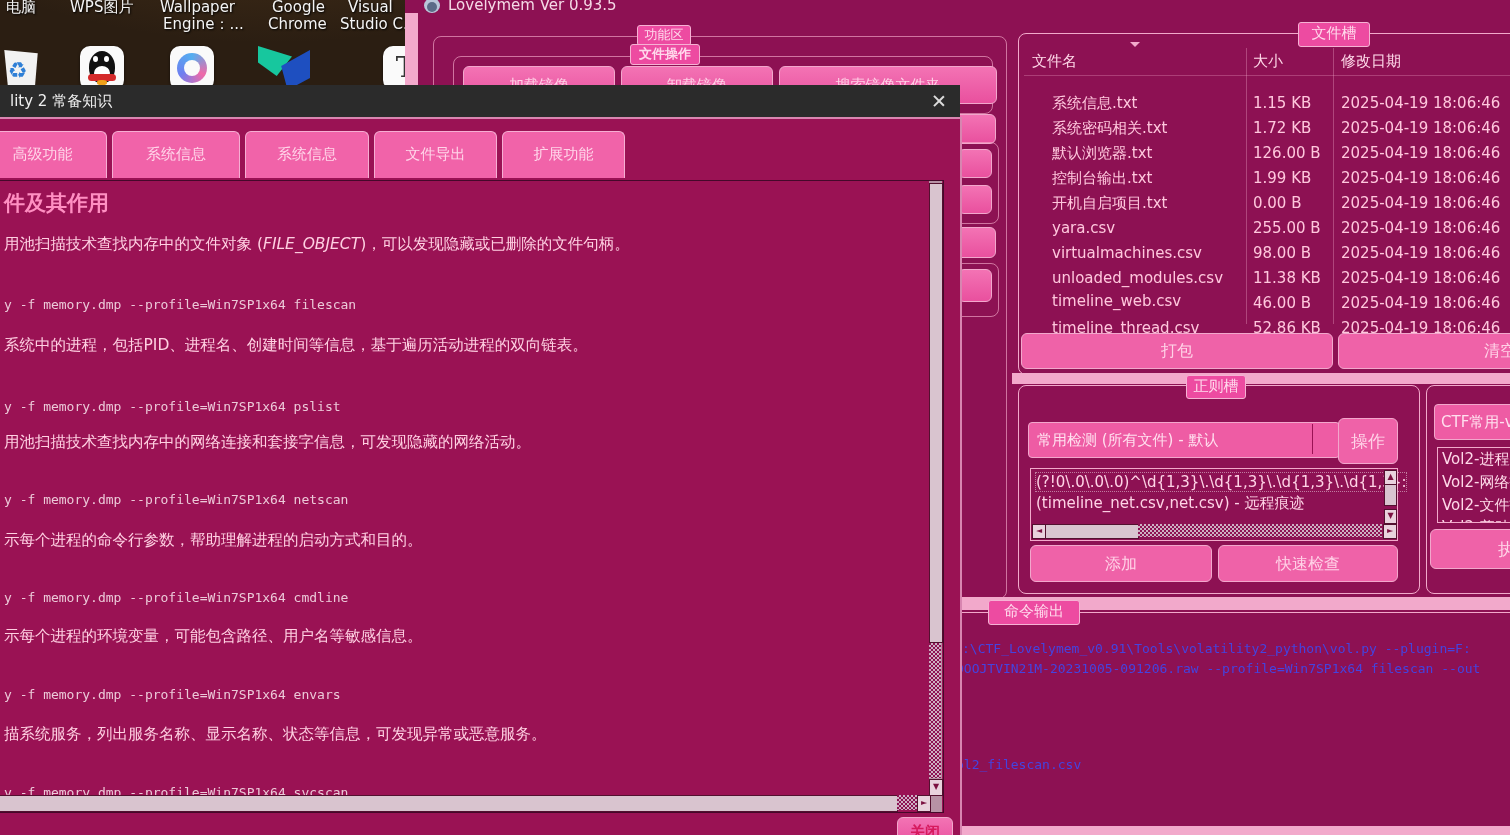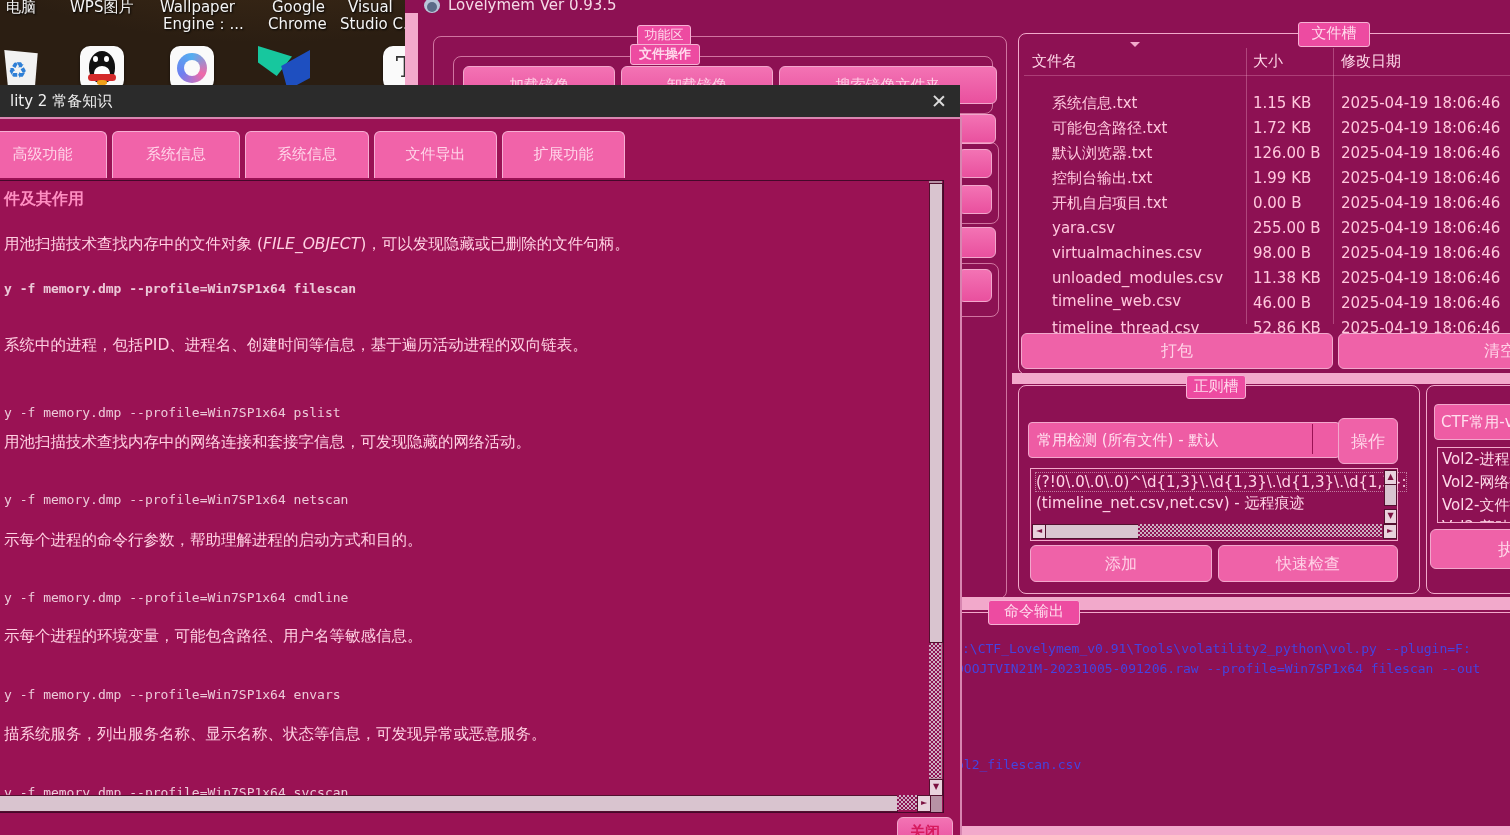--- a/index.html
+++ b/index.html
@@ -36,21 +36,21 @@
   .checker{background:repeating-conic-gradient(#cdb0c2 0% 25%, #8d1153 0% 50%) 0 0/4px 4px;}
   .outtxt{color:#4444e0;font-family:"DejaVu Sans Mono","Liberation Mono",monospace;font-size:13px;white-space:nowrap;}
   
   .dtitle{background:#2b2b2b;color:#efefef;font-size:15px;}
   .dbody{background:#9a1254;border:2px solid #d885b0;border-left:none;border-bottom-right-radius:10px;}
   .tab{background:#f163a9;border:1px solid #f6aed3;border-bottom:none;border-radius:6px 6px 0 0;
      color:#ffd5e9;font-size:15px;text-align:center;line-height:44px;white-space:nowrap;}
   .dcontent{border:1px solid #45082a;}
   .dtext{color:#ffd0e2;font-size:15.5px;white-space:nowrap;}
   .dcode{color:#ecc9d8;font-family:"DejaVu Sans Mono","Liberation Mono",monospace;font-size:13px;white-space:nowrap;}
-  .dhead{color:#ff8fc2;font-size:16px;font-weight:bold;white-space:nowrap;}
+  .dhead{color:#ff8fc2;font-size:21px;font-weight:bold;white-space:nowrap;}
   .xmark{position:relative;width:14px;height:14px;}
   .xmark::before,.xmark::after{content:"";position:absolute;left:6px;top:0;width:1.6px;height:14px;background:#dcdcdc;}
   .xmark::before{transform:rotate(45deg);}  .xmark::after{transform:rotate(-45deg);}
   .tri-down{width:0;height:0;border-left:5px solid transparent;border-right:5px solid transparent;border-top:5px solid #f2aacb;}
 </style>
 </head>
 <body>
 
 <div id="stage">
 
@@ -122,21 +122,21 @@
   <div class="abs vline" style="left:1333px;top:48px;height:276px;"></div>
   <div class="abs" style="left:1024px;top:75px;width:536px;height:1px;background:rgba(244,170,201,.3);"></div>
 
   <div class="abs" style="left:0;top:0;">
     <div>
         <span class="abs cell" style="left:1052px;top:82px;">系统信息.txt</span>
         <span class="abs cell" style="left:1253px;top:82px;">1.15 KB</span>
         <span class="abs cell" style="left:1341px;top:82px;">2025-04-19 18:06:46</span>
       </div>
     <div>
-        <span class="abs cell" style="left:1052px;top:107px;">可能包含路径.txt</span>
+        <span class="abs cell" style="left:1052px;top:107px;">系统密码相关.txt</span>
         <span class="abs cell" style="left:1253px;top:107px;">1.72 KB</span>
         <span class="abs cell" style="left:1341px;top:107px;">2025-04-19 18:06:46</span>
       </div>
     <div>
         <span class="abs cell" style="left:1052px;top:132px;">默认浏览器.txt</span>
         <span class="abs cell" style="left:1253px;top:132px;">126.00 B</span>
         <span class="abs cell" style="left:1341px;top:132px;">2025-04-19 18:06:46</span>
       </div>
     <div>
         <span class="abs cell" style="left:1052px;top:157px;">控制台输出.txt</span>
@@ -228,24 +228,24 @@
   <div class="abs tab" style="left:-22px;top:131px;width:127px;height:46px;">高级功能</div>
   <div class="abs tab" style="left:112px;top:131px;width:126px;height:46px;">系统信息</div>
   <div class="abs tab" style="left:245px;top:131px;width:122px;height:46px;">系统信息</div>
   <div class="abs tab" style="left:374px;top:131px;width:121px;height:46px;">文件导出</div>
   <div class="abs tab" style="left:502px;top:131px;width:121px;height:46px;">扩展功能</div>
 
   <div class="abs dcontent" style="left:-10px;top:180px;width:952px;height:631px;overflow:hidden;">
     <div class="dhead" style="position:absolute;left:13px;top:8px;">件及其作用</div>
 
     <div class="dtext" style="position:absolute;left:13px;top:53px;"><span>用池扫描技术查找内存中的文件对象 (</span><em>FILE_OBJECT</em><span>)，可以发现隐藏或已删除的文件句柄。</span></div>
-    <div class="dcode" style="position:absolute;left:13px;top:100px;font-weight:bold;">y -f memory.dmp --profile=Win7SP1x64 filescan</div>
+    <div class="dcode" style="position:absolute;left:13px;top:116px;">y -f memory.dmp --profile=Win7SP1x64 filescan</div>
 
     <div class="dtext" style="position:absolute;left:13px;top:154px;">系统中的进程，包括PID、进程名、创建时间等信息，基于遍历活动进程的双向链表。</div>
-    <div class="dcode" style="position:absolute;left:13px;top:224px;">y -f memory.dmp --profile=Win7SP1x64 pslist</div>
+    <div class="dcode" style="position:absolute;left:13px;top:218px;">y -f memory.dmp --profile=Win7SP1x64 pslist</div>
 
     <div class="dtext" style="position:absolute;left:13px;top:251px;">用池扫描技术查找内存中的网络连接和套接字信息，可发现隐藏的网络活动。</div>
     <div class="dcode" style="position:absolute;left:13px;top:311px;">y -f memory.dmp --profile=Win7SP1x64 netscan</div>
 
     <div class="dtext" style="position:absolute;left:13px;top:349px;">示每个进程的命令行参数，帮助理解进程的启动方式和目的。</div>
     <div class="dcode" style="position:absolute;left:13px;top:409px;">y -f memory.dmp --profile=Win7SP1x64 cmdline</div>
 
     <div class="dtext" style="position:absolute;left:13px;top:445px;">示每个进程的环境变量，可能包含路径、用户名等敏感信息。</div>
     <div class="dcode" style="position:absolute;left:13px;top:506px;">y -f memory.dmp --profile=Win7SP1x64 envars</div>
 

